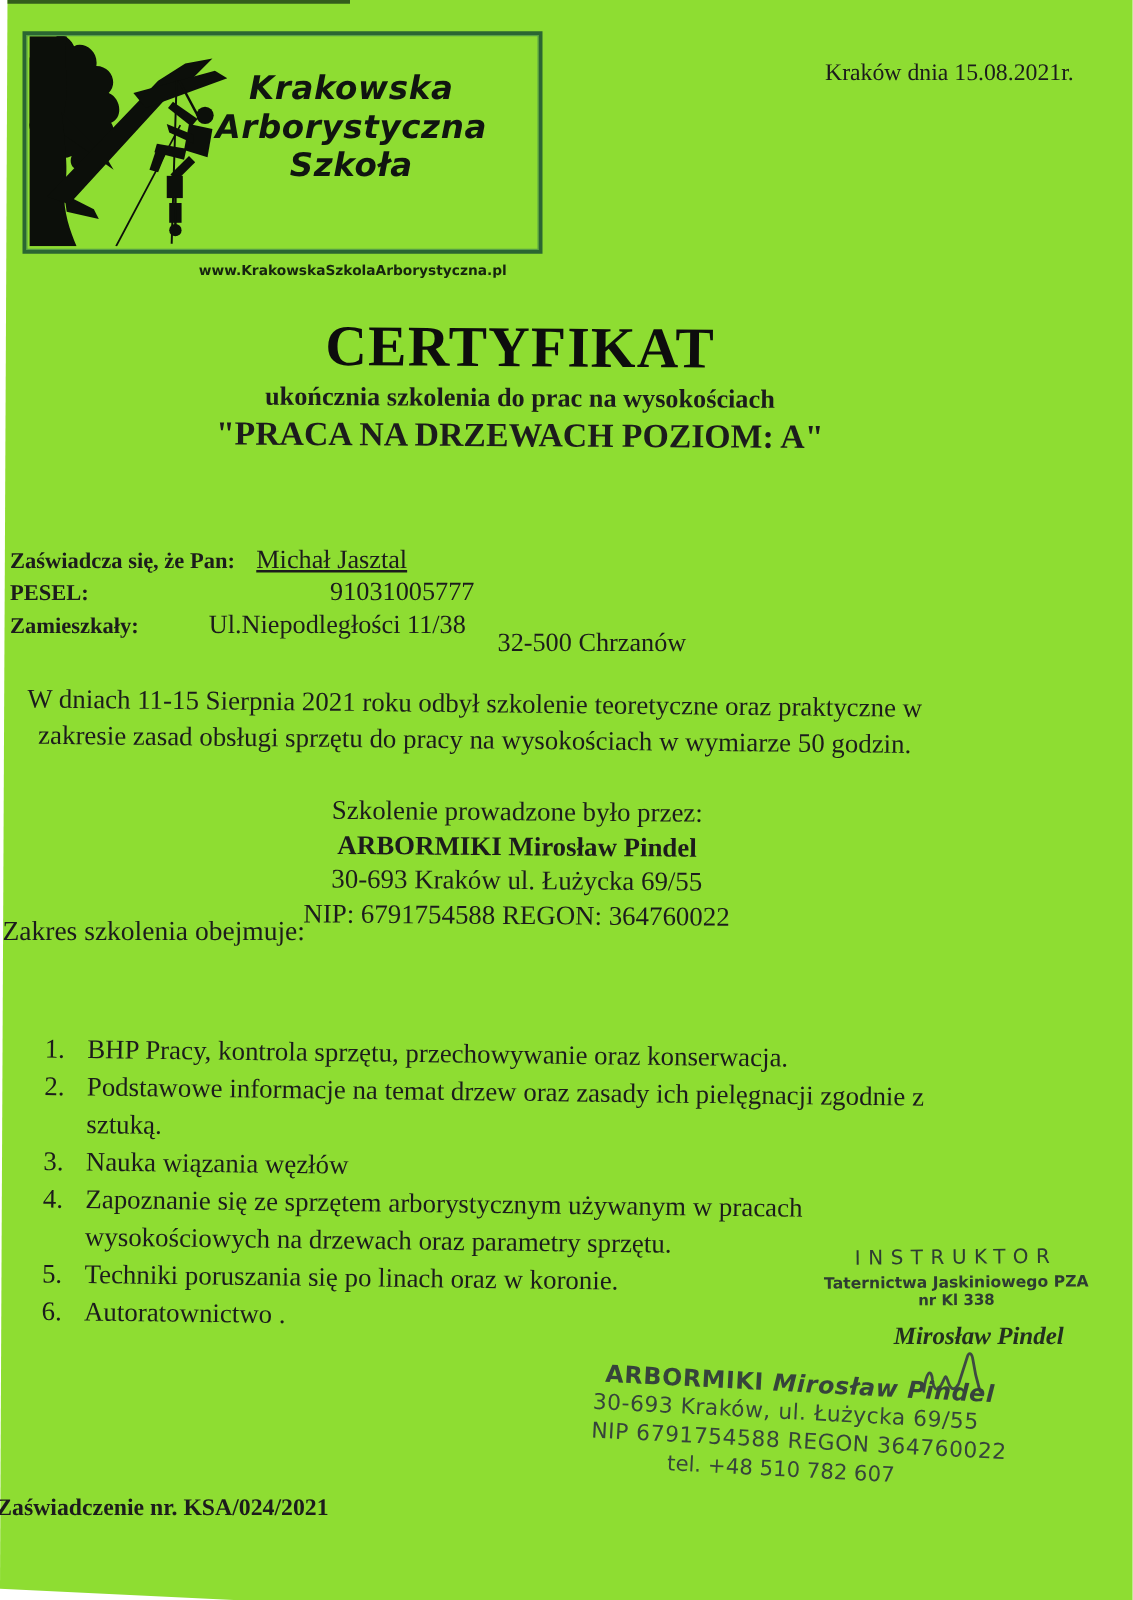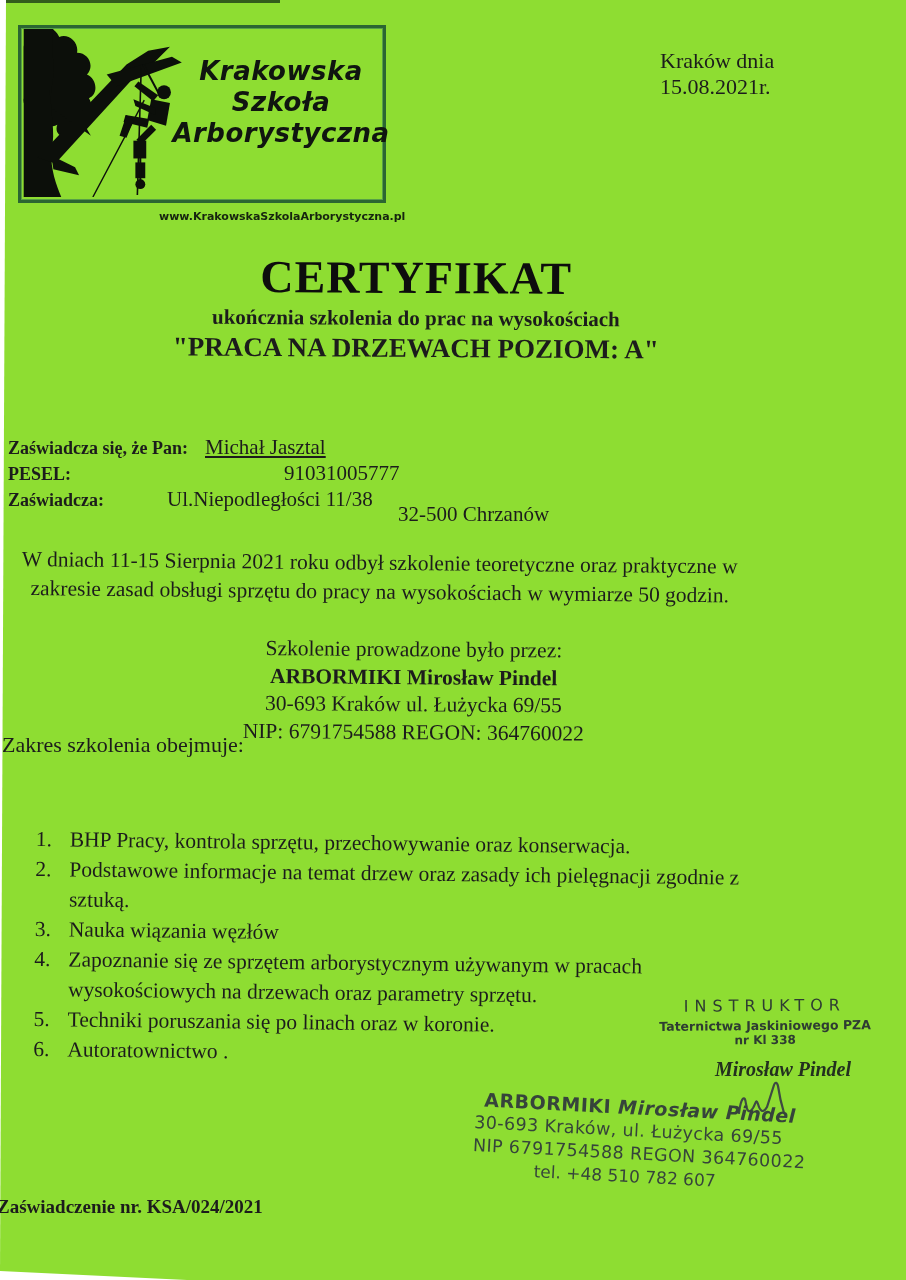--- a/index.html
+++ b/index.html
@@ -11,51 +11,51 @@
   }
   .green-layer{
     position:absolute;inset:0;background:#8edd32;
     clip-path:polygon(6px 0, 906px 0, 906px 1280px, 187px 1280px, 0 1271px);
   }
   .scan-topline{position:absolute;top:0;left:6px;width:274px;height:3px;background:rgba(35,70,25,.85);}
   .abs{position:absolute;}
 
   
   .logo-box{
-    left:18px;top:25px;width:368px;height:178px;
+    left:18px;top:25px;width:416px;height:178px;
     border:3px solid #2b6632;box-sizing:border-box;
     box-shadow:inset 0 0 0 1px #57a046;
   }
   .logo-art{position:absolute;left:1px;top:1px;width:206px;height:168px;}
   .school-name{
     position:absolute;left:150px;top:28px;width:220px;
     text-align:center;font-family:"DejaVu Sans",sans-serif;
     font-weight:bold;font-style:italic;font-size:26px;line-height:31px;
     color:#101510;letter-spacing:0.5px;
   }
   .website{
     position:absolute;left:138px;top:138px;width:232px;text-align:center;
     font-family:"DejaVu Sans",sans-serif;font-weight:bold;font-size:11px;
     color:#16240f;
     margin-top:44px;
   }
 
-  .date-line{left:660px;top:48px;width:230px;font-size:22px;}
+  .date-line{left:660px;top:48px;width:230px;font-size:19px;}
 
   .title-block{left:0;top:252px;width:832px;text-align:center;transform:rotate(0.35deg);}
   .title-main{font-size:46px;font-weight:bold;line-height:52px;letter-spacing:1px;color:#0d0d0d;}
   .title-sub{font-size:21px;font-weight:bold;line-height:24px;margin-top:2px;}
   .title-level{font-size:27px;font-weight:bold;line-height:32px;margin-top:2px;}
 
   .details{left:8px;top:434px;width:720px;font-size:21px;}
   .details .row{position:relative;height:26px;line-height:26px;white-space:nowrap;}
   .details .lbl{font-weight:bold;font-size:18px;}
   .details .val{position:absolute;top:0;}
   .v-name{left:197px;text-decoration:underline;}
-  .v-pesel{left:276px;}
+  .v-pesel{left:256px;}
   .v-street{left:159px;}
   .v-city{left:390px;margin-top:15px;}
 
   .para{left:22px;top:545px;width:872px;font-size:21.5px;line-height:29px;
         transform:rotate(0.6deg);transform-origin:left top;white-space:nowrap;}
   .para .l2{padding-left:9px;}
 
   .provider{left:0;top:633px;width:828px;text-align:center;font-size:21.5px;line-height:27.5px;
             transform:rotate(0.45deg);transform-origin:left top;}
   .provider .bold{font-weight:bold;}
@@ -122,22 +122,22 @@
       <path d="M129,97 L114,112 L119,117 L134,102 Z"></path>
 
       <rect x="111" y="113" width="13" height="18"></rect>
       <rect x="113" y="135" width="10" height="16"></rect>
       <circle cx="118" cy="157" r="5"></circle>
       <line x1="118" y1="130" x2="118" y2="154" stroke="#0c0f0a" stroke-width="2"></line>
     </g>
   </svg>
   <div class="school-name">
     <div>Krakowska</div>
+    <div>Arborystyczna</div>
     <div>Szkoła</div>
-    <div>Arborystyczna</div>
   </div>
   <div class="website">www.KrakowskaSzkolaArborystyczna.pl</div>
 </div>
 
 <div class="abs date-line">Kraków dnia 15.08.2021r.</div>
 
 <div class="abs title-block">
   <div class="title-main">CERTYFIKAT</div>
   <div class="title-sub">ukończnia szkolenia do prac na wysokościach</div>
   <div class="title-level">"PRACA NA DRZEWACH POZIOM: A"</div>
@@ -146,21 +146,21 @@
 <div class="abs details">
   <div class="row">
     <span class="lbl">Zaświadcza się, że Pan:</span>
     <span class="val v-name">Michał Jasztal</span>
   </div>
   <div class="row">
     <span class="lbl">PESEL:</span>
     <span class="val v-pesel">91031005777</span>
   </div>
   <div class="row">
-    <span class="lbl">Zaświadcza:</span>
+    <span class="lbl">Zamieszkały:</span>
     <span class="val v-street">Ul.Niepodległości 11/38</span>
     <span class="val v-city">32-500 Chrzanów</span>
   </div>
 </div>
 
 <div class="abs para">
   <div class="l1">W dniach 11-15 Sierpnia 2021 roku odbył szkolenie teoretyczne oraz praktyczne w</div>
   <div class="l2">zakresie zasad obsługi sprzętu do pracy na wysokościach w wymiarze 50 godzin.</div>
 </div>
 

